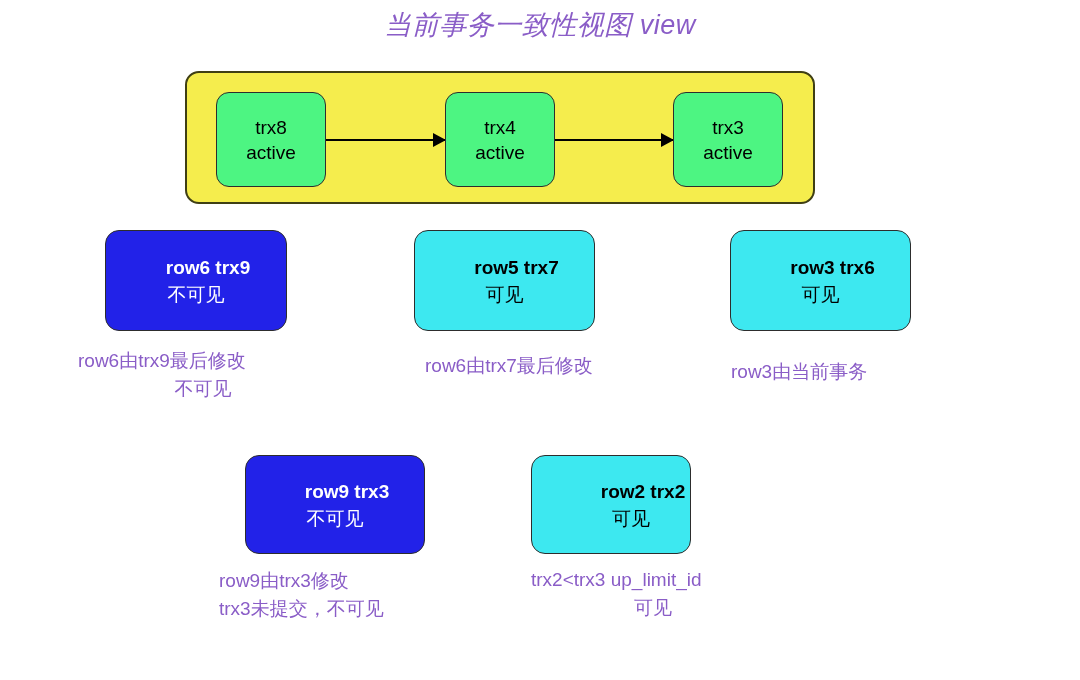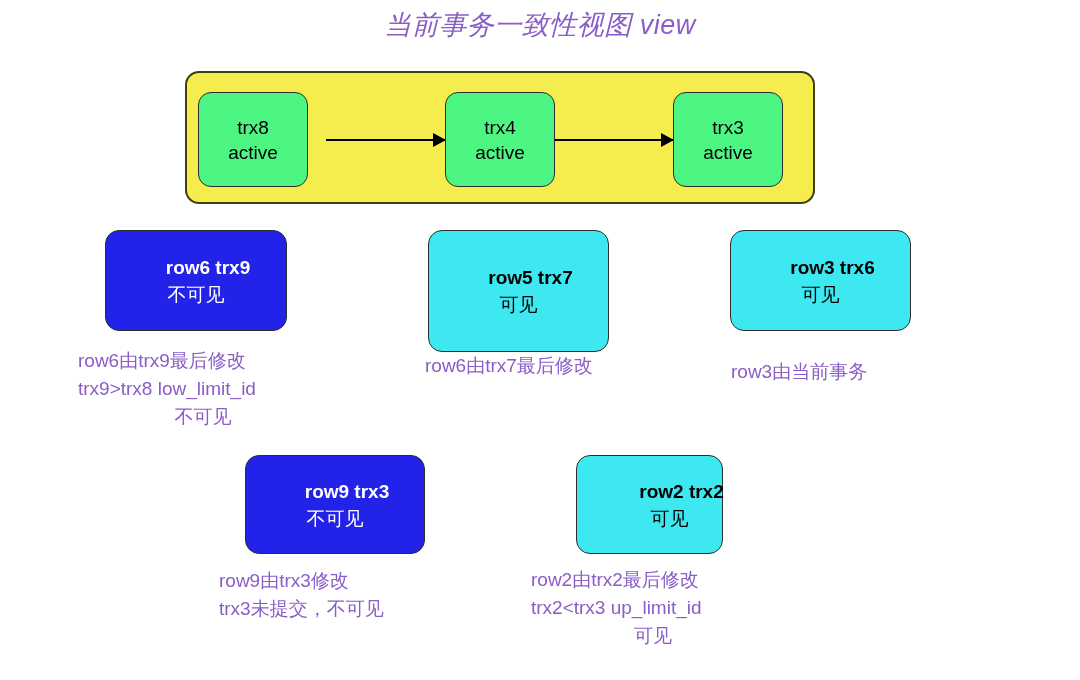--- a/index.html
+++ b/index.html
@@ -53,21 +53,21 @@
     border-radius: 13px;
     box-sizing: border-box;
     display: flex;
     flex-direction: column;
     align-items: center;
     justify-content: center;
     color: #000000;
     font-size: 19px;
     line-height: 25px;
   }
-  #trx-box-0 { left: 11px; align-items: center; }
+  #trx-box-0 { left: 29px; align-items: center; }
   #trx-box-1 { left: 258px; }
   #trx-box-2 { left: 486px; }
 
   .arrow {
     position: absolute;
     top: 66px;
     height: 2px;
   }
   .arrow .shaft {
     position: absolute;
@@ -108,24 +108,24 @@
   .row-box.invisible-row {
     background: #2222e8;
     color: #ffffff;
   }
   .row-box.visible-row {
     background: #3de8f0;
     color: #000000;
   }
 
   #row-box-0 { left: 105px; top: 230px; width: 182px; height: 101px; }
-  #row-box-1 { left: 428px; top: 230px; width: 181px; height: 122px; }
+  #row-box-1 { left: 414px; top: 230px; width: 181px; height: 101px; }
   #row-box-2 { left: 730px; top: 230px; width: 181px; height: 101px; }
   #row-box-3 { left: 245px; top: 455px; width: 180px; height: 99px; }
-  #row-box-4 { left: 576px; top: 455px; width: 147px; height: 99px; padding-left: 40px; }
+  #row-box-4 { left: 531px; top: 455px; width: 160px; height: 99px; padding-left: 40px; }
 
   
   .caption {
     position: absolute;
     color: #8a5dc7;
     font-size: 19px;
     line-height: 28px;
     white-space: nowrap;
   }
   .caption .cap-line { display: block; }
@@ -191,34 +191,32 @@
   <span class="line-vis">不可见</span>
 </div>
 
 <div class="row-box visible-row" id="row-box-4">
   <span class="line-id">row2 trx2</span>
   <span class="line-vis">可见</span>
 </div>
 
 <div class="caption" id="caption-0">
   <span class="cap-line">row6由trx9最后修改</span>
-  <span class="cap-line">trx9&gt;trx8 low_limit_id</span>
   <span class="cap-line centered">不可见</span>
 </div>
 
 <div class="caption" id="caption-1">
   <span class="cap-line">row6由trx7最后修改</span>
 </div>
 
 <div class="caption" id="caption-2">
   <span class="cap-line">row3由当前事务</span>
 </div>
 
 <div class="caption" id="caption-3">
   <span class="cap-line">row9由trx3修改</span>
   <span class="cap-line">trx3未提交，不可见</span>
 </div>
 
 <div class="caption" id="caption-4">
-  <span class="cap-line">row2由trx2最后修改</span>
   <span class="cap-line">trx2&lt;trx3 up_limit_id</span>
   <span class="cap-line centered">可见</span>
 </div>
 
 </body></html>

